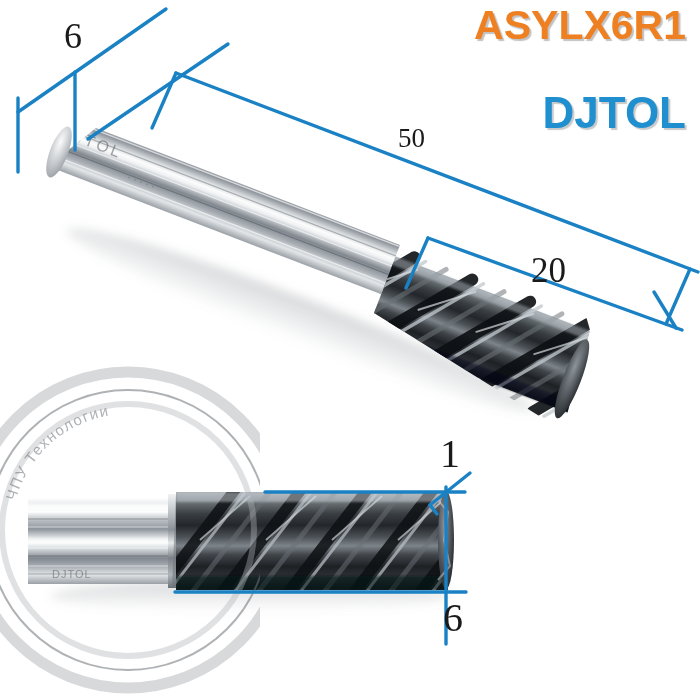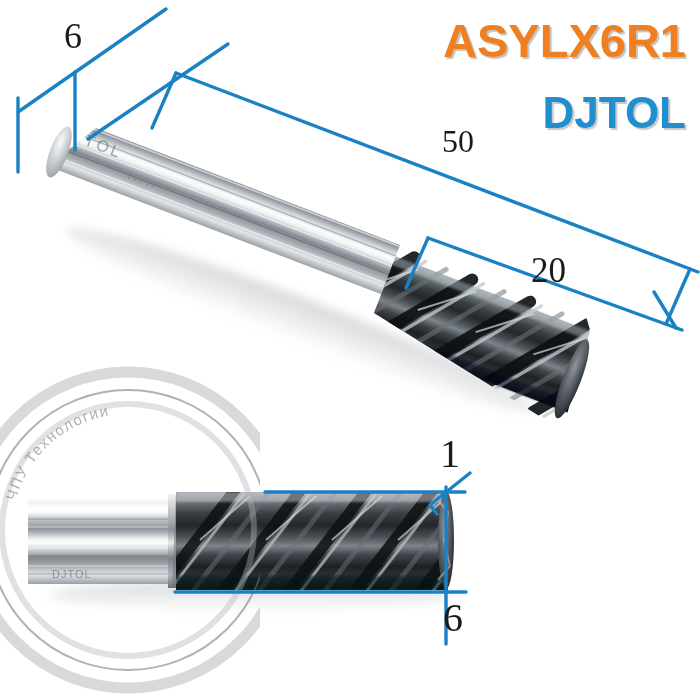--- a/index.html
+++ b/index.html
@@ -19,24 +19,24 @@
     position: absolute;
     left: 0;
     top: 0;
     width: 700px;
     height: 700px;
   }
   
   #brand-model {
     position: absolute;
     right: 14px;
-    top: 13px;
+    top: 2px;
     font-family: "Liberation Sans", sans-serif;
     font-weight: bold;
-    font-size: 47px;
+    font-size: 41px;
     letter-spacing: 0px;
     color: #ef8022;
     text-shadow: 2px 2px 1px rgba(120,120,120,0.45);
     white-space: nowrap;
     text-align: right;
   }
   #brand-name {
     position: absolute;
     right: 14px;
     top: 88px;
@@ -51,21 +51,21 @@
   
   .dim-label {
     position: absolute;
     font-family: "Liberation Serif", serif;
     color: #1a1a1a;
     font-size: 38px;
     line-height: 1;
     white-space: nowrap;
   }
   #dim-shank-dia-label { left: 64px;  top: 18px;  font-size: 36px; }
-  #dim-oal-label       { left: 398px; top: 125px; font-size: 32px; margin-left: 44px; }
+  #dim-oal-label       { left: 398px; top: 125px; font-size: 27px; }
   #dim-flute-label     { left: 531px; top: 253px; font-size: 35px; }
   #dim-radius-label    { left: 440px; top: 434px; font-size: 40px; }
   #dim-cut-dia-label   { left: 443px; top: 598px; font-size: 40px; }
 </style>
 </head>
 <body>
 
 <div id="stage">
 
   <svg class="layer" viewBox="0 0 700 700" width="700" height="700" xmlns="http://www.w3.org/2000/svg">

